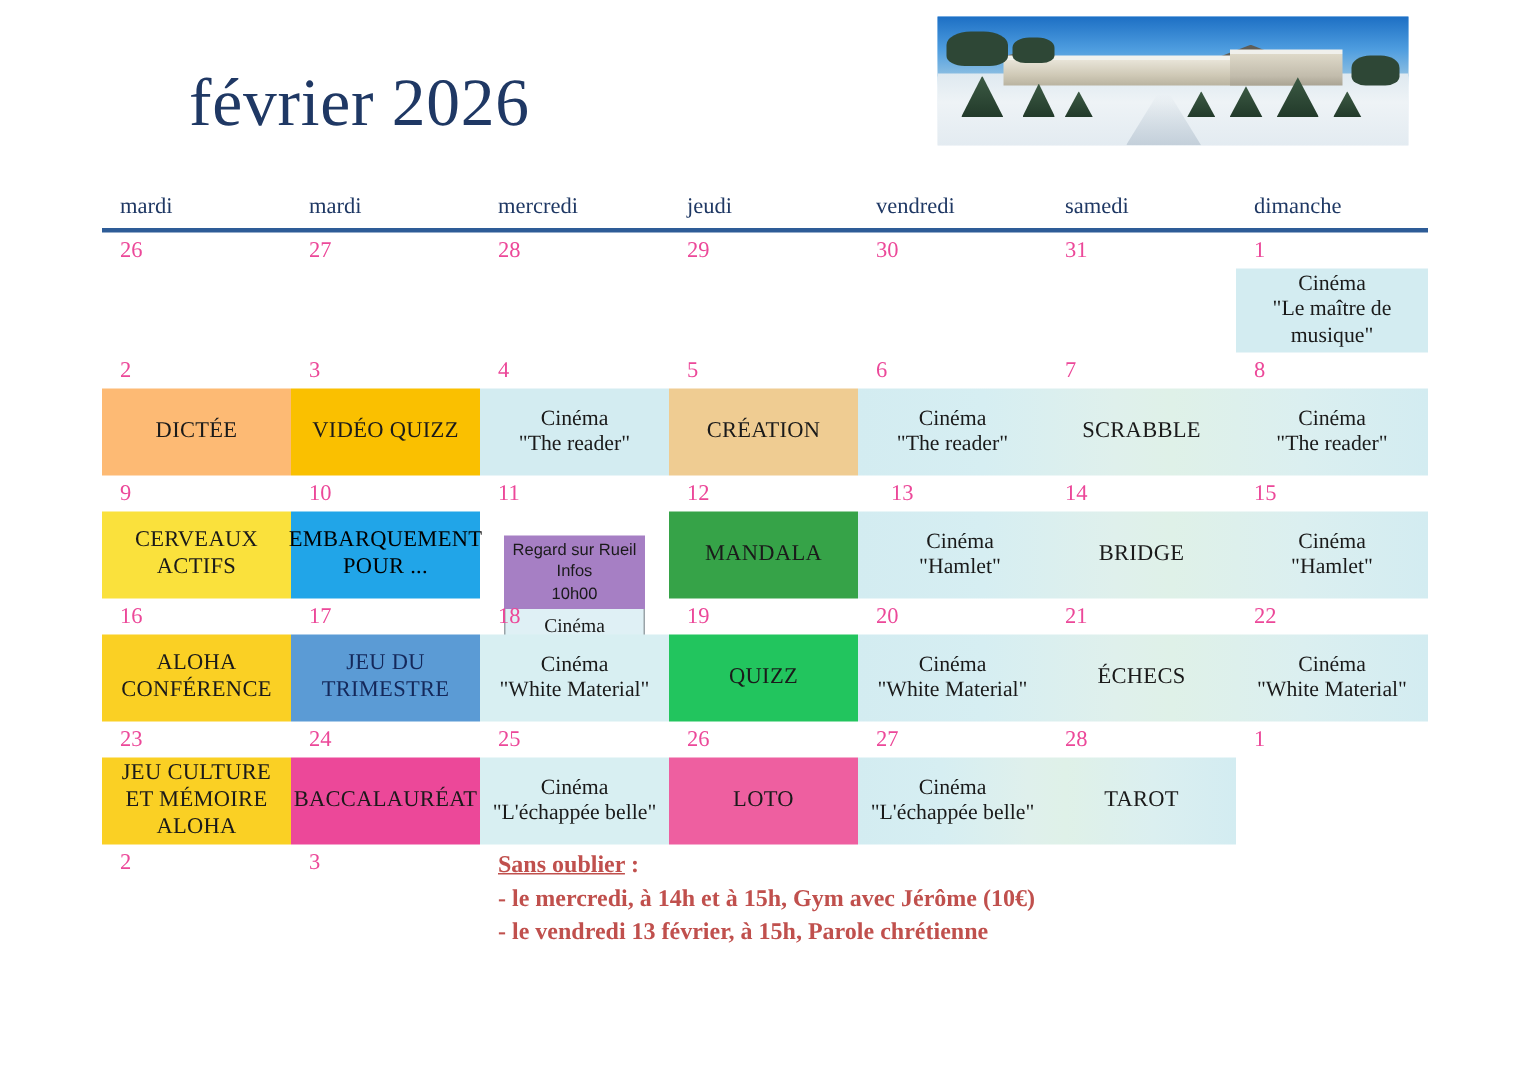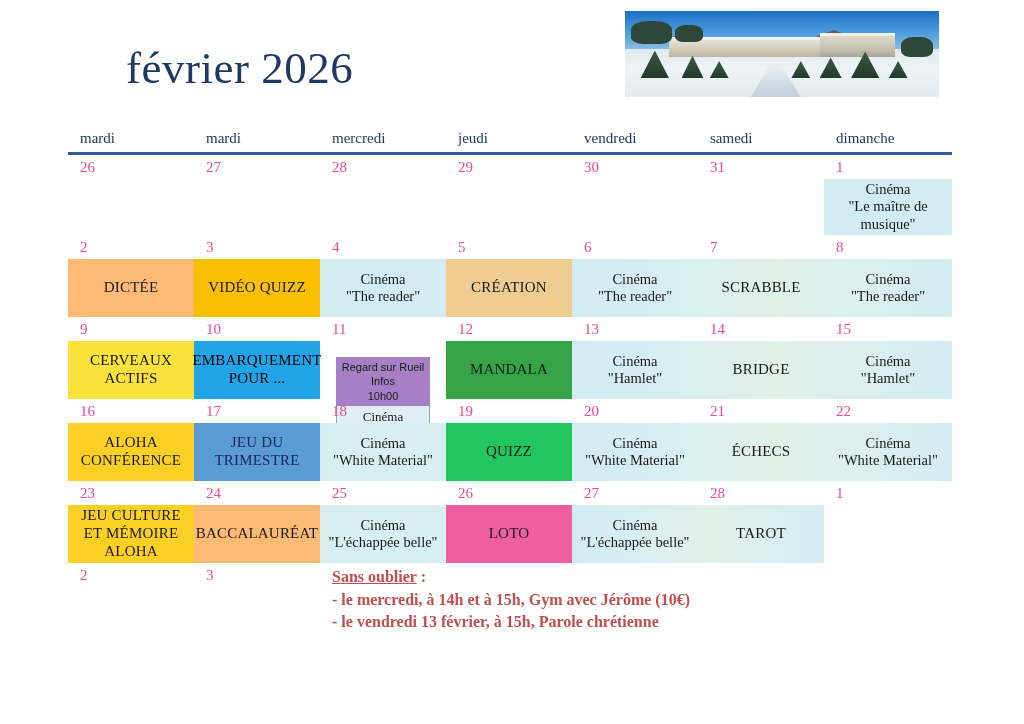--- a/index.html
+++ b/index.html
@@ -306,21 +306,21 @@
                 <div>"Hamlet"</div>
               </div>
             </div>
           </div>
           <div class="daycell" style="width: 126px; position: relative; z-index: 1;">
             <div class="daynum">12</div>
             <div class="event caps" style="background: rgb(54, 163, 72);">
               <span class="l">MANDALA</span>
             </div>
           </div>
-          <div class="daycell" style="width: 126px; position: relative; z-index: 1;">
+          <div class="daycell" style="width: 126px; position: relative; z-index: 1; padding-left: 10px;">
             <div class="daynum">13</div>
             <div class="event" style="background: transparent;">
               <span class="l">Cinéma</span>
               <span class="l">"Hamlet"</span>
             </div>
           </div>
           <div class="daycell" style="width: 126px; position: relative; z-index: 1;">
             <div class="daynum">14</div>
             <div class="event caps" style="background: transparent;">
               <span class="l">BRIDGE</span>
@@ -389,21 +389,21 @@
           <div class="daycell" style="width: 126px; position: relative; z-index: 1;">
             <div class="daynum">23</div>
             <div class="event caps" style="background: rgb(250, 208, 36);">
               <span class="l">JEU CULTURE</span>
               <span class="l">ET MÉMOIRE</span>
               <span class="l">ALOHA</span>
             </div>
           </div>
           <div class="daycell" style="width: 126px; position: relative; z-index: 1;">
             <div class="daynum">24</div>
-            <div class="event caps" style="background: #fdba74;">
+            <div class="event caps" style="background: #ec4899;">
               <span class="l">BACCALAURÉAT</span>
             </div>
           </div>
           <div class="daycell" style="width: 126px; position: relative; z-index: 1;">
             <div class="daynum">25</div>
             <div class="event" style="background: rgb(216, 239, 242);">
               <span class="l">Cinéma</span>
               <span class="l">"L'échappée belle"</span>
             </div>
           </div>

